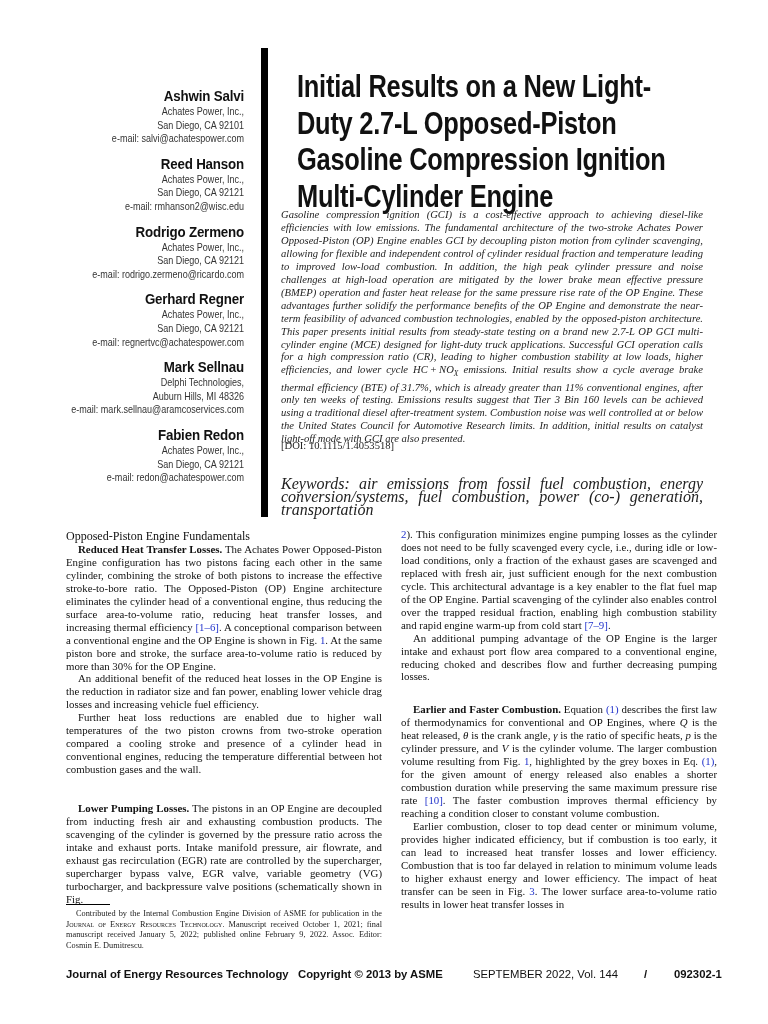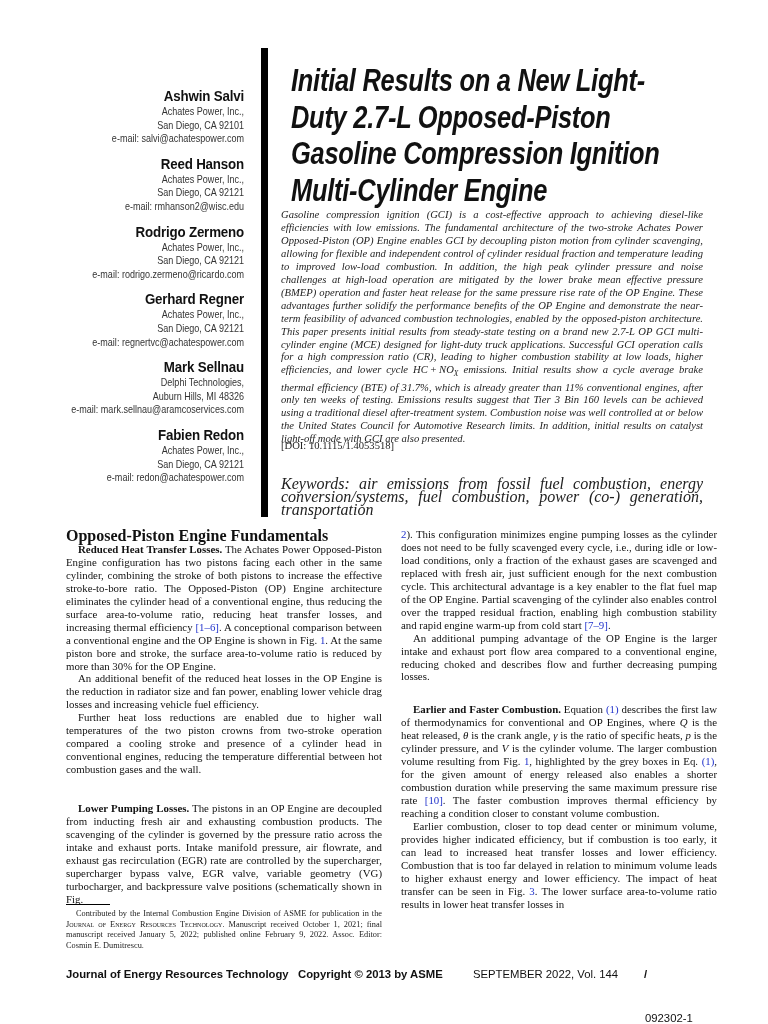--- a/index.html
+++ b/index.html
@@ -22,39 +22,39 @@
   #abstract { position:absolute; left:281px; top:209px; width:422px; font-family:Liberation Serif, serif; font-style:italic; font-size:10.6px; line-height:12.95px; text-align:justify; color:#222; hyphens:manual; }
   #doi { position:absolute; left:281px; top:429px; font-family:"Liberation Serif", serif; font-size:10.6px; color:#222;margin-top:11px; }
   #keywords { position:absolute; left:281px; top:477px; width:422px; font-family:"Liberation Serif", serif; font-style:italic; font-size:16px; line-height:13px; text-align:justify; color:#222; }
 
   
   .col { position:absolute; width:316px; font-family:"Liberation Serif", serif; font-size:10.85px; line-height:12.95px; color:#111; text-align:justify; hyphens:manual; }
   #col-left { left:66px; top:530px; }
   #col-right { left:401px; top:528px; }
   .col p { margin:0; text-indent:12px; }
   .col p.noindent { text-indent:0; }
-  .section-heading { font-weight:bold; font-size:16px; margin:0 0 4px 0; text-indent:0 !important; }
+  .section-heading { font-weight:normal; font-size:12px; margin:0 0 4px 0; text-indent:0 !important; }
   .run-head { font-weight:bold; }
   .ref { color:#2233cc; }
   .gap { height:26px; }
   .gap-sm { height:20px; }
 
   
   #fn-rule { position:absolute; left:66px; top:904px; width:44px; height:1px; background:#000; }
   #footnote { position:absolute; left:66px; top:909px; width:316px; font-family:"Liberation Serif", serif; font-size:8.3px; line-height:10.6px; color:#222; text-align:justify; }
   #footnote p { margin:0; text-indent:10px; }
   .smallcaps { font-variant:small-caps; }
 
   
   #footer { position:absolute; left:66px; top:968px; width:660px; font-family:"Liberation Sans", sans-serif; font-size:11.3px; color:#111; white-space:nowrap; }
   #footer .journal { font-weight:bold; position:absolute; left:0; }
   #footer .copyright { font-weight:bold; position:absolute; left:232px; }
   #footer .issue { position:absolute; left:407px; }
   #footer .slash { font-weight:bold; position:absolute; left:578px; }
-  #footer .pageno { font-weight:normal; position:absolute; left:579px;margin-top:44px; }
+  #footer .pageno { font-weight:bold; position:absolute; left:608px; }
 </style>
 </head>
 <body>
 
 <div id="authors">
   <div class="author">
     <span class="author-name">Ashwin Salvi</span>
     <span class="author-line">Achates Power, Inc.,</span>
     <span class="author-line">San Diego, CA 92101</span>
     <span class="author-line">e-mail: salvi@achatespower.com</span>
@@ -86,21 +86,21 @@
   <div class="author">
     <span class="author-name">Fabien Redon</span>
     <span class="author-line">Achates Power, Inc.,</span>
     <span class="author-line">San Diego, CA 92121</span>
     <span class="author-line">e-mail: redon@achatespower.com</span>
   </div>
 </div>
 
 <div id="vbar"></div>
 
-<h1 id="title" style="margin:8px;font-style:italic;">
+<h1 id="title" style="margin:14px;">
   <span>Initial Results on a New Light-</span>
   <span>Duty 2.7-L Opposed-Piston</span>
   <span>Gasoline Compression Ignition</span>
   <span>Multi-Cylinder Engine</span>
 </h1>
 
 <div id="abstract"><span>Gasoline compression ignition (GCI) is a cost-effective approach to achieving diesel-like efficiencies with low emissions. The fundamental architecture of the two-stroke Achates Power Opposed-Piston (OP) Engine enables GCI by decoupling piston motion from cylinder scavenging, allowing for flexible and independent control of cylinder residual fraction and temperature leading to improved low-load combustion. In addition, the high peak cylinder pressure and noise challenges at high-load operation are mitigated by the lower brake mean effective pressure (BMEP) operation and faster heat release for the same pressure rise rate of the OP Engine. These advantages further solidify the performance benefits of the OP Engine and demonstrate the near-term feasibility of advanced combustion technologies, enabled by the opposed-piston architecture. This paper presents initial results from steady-state testing on a brand new 2.7-L OP GCI multi-cylinder engine (MCE) designed for light-duty truck applications. Successful GCI operation calls for a high compression ratio (CR), leading to higher combustion stability at low loads, higher efficiencies, and lower cycle HC + NO</span><sub style="font-size:7.5px;">X</sub><span> emissions. Initial results show a cycle average brake thermal efficiency (BTE) of 31.7%, which is already greater than 11% conventional engines, after only ten weeks of testing. Emissions results suggest that Tier 3 Bin 160 levels can be achieved using a traditional diesel after-treatment system. Combustion noise was well controlled at or below the United States Council for Automotive Research limits. In addition, initial results on catalyst light-off mode with GCI are also presented.</span></div>
 <div id="doi">[DOI: 10.1115/1.4053518]</div>
 
 <div id="keywords">Keywords: air emissions from fossil fuel combustion, energy conversion/systems, fuel combustion, power (co-) generation, transportation</div>

